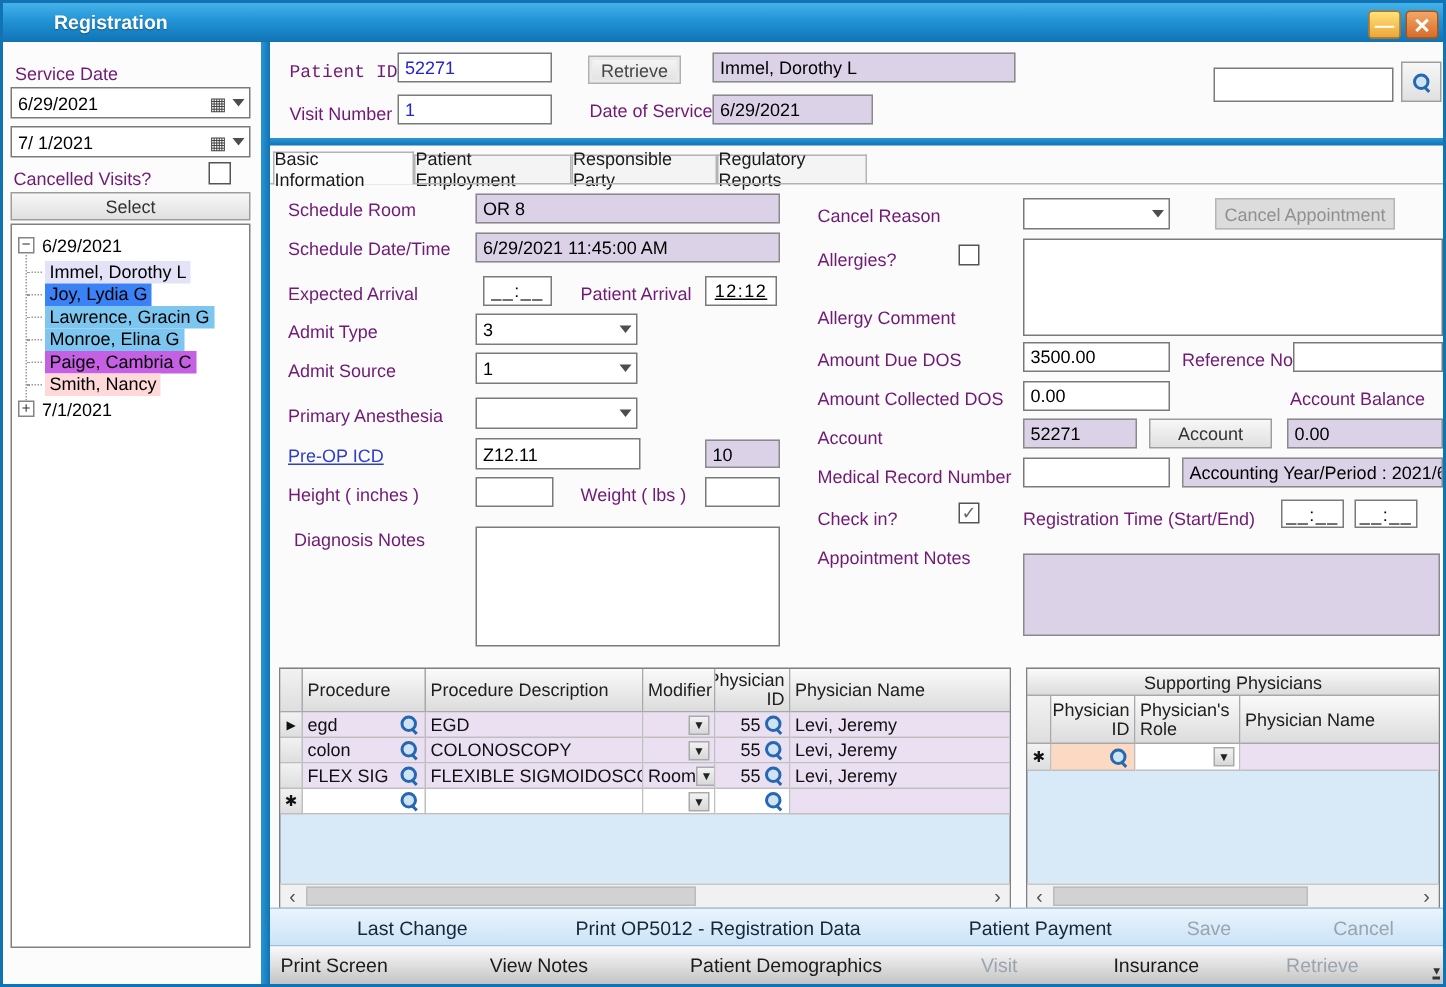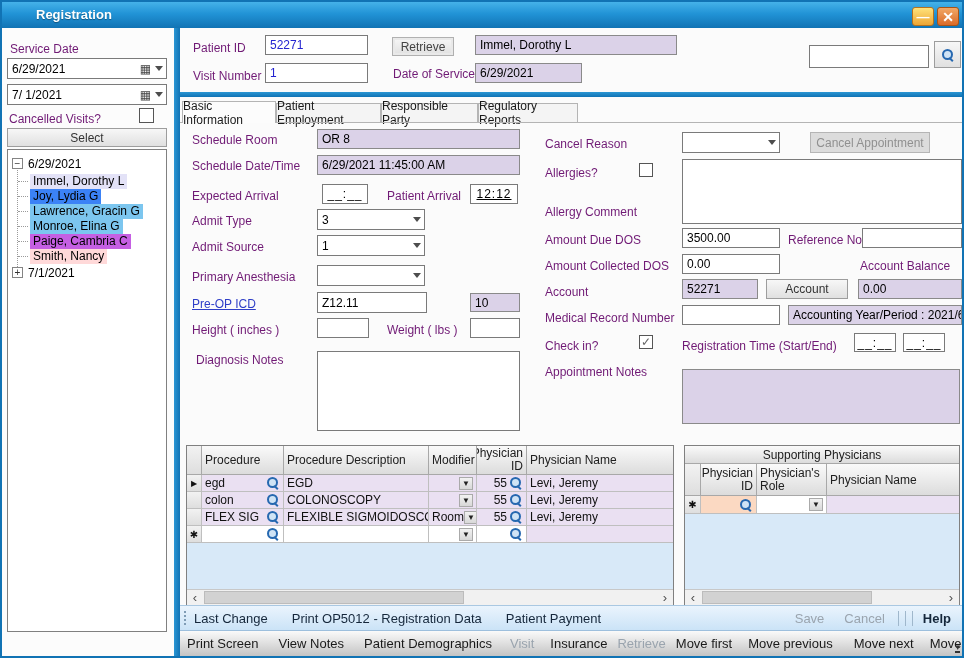--- a/index.html
+++ b/index.html
@@ -58,21 +58,21 @@
   .gdrop { margin-left:auto; font-size:8px; color:#222; background:linear-gradient(#f2f2f2,#d8d8d8); border:1px solid #aaa; width:14px; height:13px; display:flex; align-items:center; justify-content:center; flex:0 0 14px; }
   .scrollbar { position:absolute; left:0; right:0; bottom:0; height:16px; background:#f1f1f1; border-top:1px solid #c8c8c8; }
   .sc-arrow { position:absolute; top:0; width:16px; height:15px; display:flex; align-items:center; justify-content:center; font-size:13px; color:#505050; }
   .sc-thumb { position:absolute; top:1px; height:13px; background:#d2d2d2; border:1px solid #bcbcbc; }
   
   .toolbar1 { position:absolute; left:0; top:577px; right:0; height:26px;
     background:linear-gradient(#eaf4fd,#cbe3f7); border-top:1px solid #a9c8e2; border-bottom:1px solid #9dbfdd;
     display:flex; align-items:center; font-size:13px; color:#15273b; }
   .toolbar2 { position:absolute; left:0; top:603px; right:0; bottom:0;
     background:linear-gradient(#fafafa,#c4c4c4); display:flex; align-items:center; font-size:13px; color:#1a1a1a; }
-  .tb-item { padding:0 1px; white-space:nowrap; cursor:default; }
+  .tb-item { padding:0 1px; white-space:nowrap; cursor:default;margin-left:48px; }
   .tb-disabled { color:#9aa4ae; }
   .tb-sep { width:1px; height:15px; background:#9fb7cc; margin:0 3px; }
   .tb-sep2 { width:1px; height:16px; background:#9a9a9a; margin:0 4px; }
   .grip { width:4px; height:16px; margin:0 6px 0 3px; background-image:radial-gradient(circle, #7f9cb5 1px, transparent 1.2px); background-size:4px 4px; }
   .overflow-btn { position:absolute; right:2px; bottom:3px; font-size:9px; color:#333; border-bottom:2px solid #333; line-height:7px; }
 </style>
 </head>
 <body>
 
 <div class="window">
@@ -144,21 +144,21 @@
         <span class="expander">+</span>
         <span>7/1/2021</span>
       </div>
     </div>
   </div>
 
   <div class="v-divider"></div>
 
   <div class="main">
 
-    <span class="lbl" style="left:13px; top:13px;">Patient ID</span>
+    <span class="lbl" style="left:13px; top:13px;font-family:Liberation Mono, monospace;">Patient ID</span>
     <div class="fld blue-entry" style="left:85px; top:7px; width:103px; height:20px;">52271</div>
     <span class="lbl" style="left:13px; top:41px;">Visit Number</span>
     <div class="fld blue-entry" style="left:85px; top:35px; width:103px; height:20px;">1</div>
     <div class="push-btn" style="left:212px; top:9px; width:62px; height:19px; border:1px solid #b0b0b0; box-shadow:inset 0 0 0 2px #e9e9e9; color:#444;">Retrieve</div>
     <div class="fld lav" style="left:295px; top:7px; width:202px; height:20px;">Immel, Dorothy L</div>
     <span class="lbl" style="left:213px; top:39px;">Date of Service</span>
     <div class="fld lav" style="left:295px; top:35px; width:107px; height:20px;">6/29/2021</div>
     <div class="fld" style="left:629px; top:17px; width:120px; height:23px;"></div>
     <div class="push-btn" style="left:754px; top:13px; width:27px; height:27px;">
         <span class="mag"></span>

